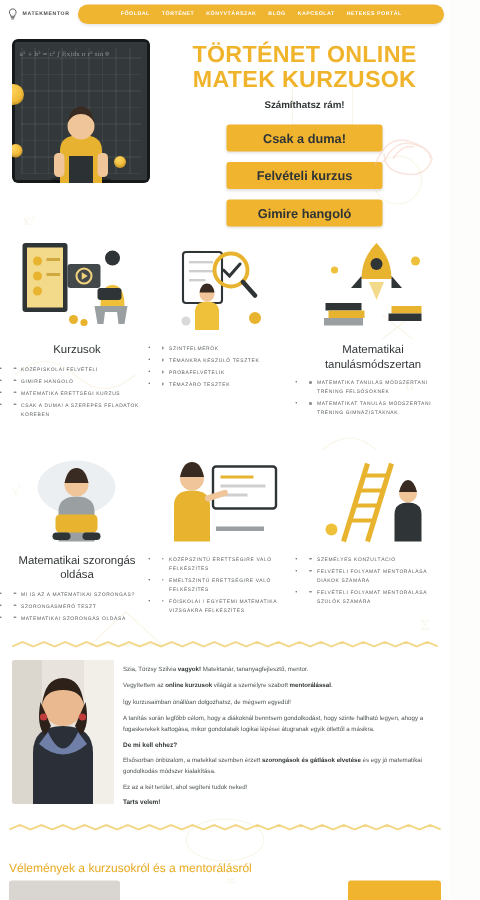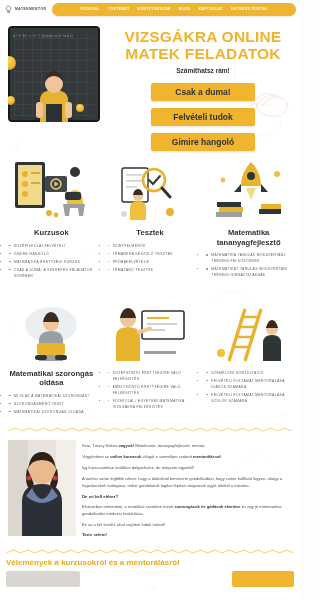--- a/index.html
+++ b/index.html
@@ -104,21 +104,21 @@
     opacity:.45; pointer-events:none;
   }
 
   
   .features { position: relative; z-index: 3; padding: 4px 2px 0 2px; }
   .frow { display: flex; }
   .fcard { width: 100px; padding: 2px 4px 6px 4px; text-align: center; }
   .fillus { height: 76px; display: flex; align-items: flex-end; justify-content: center; }
   .fillus svg { display:block; }
   .ftitle {
-    font-size: 7.6px; font-weight: 700; color: #2f3436;
+    font-size: 7.6px; font-weight: 400; color: #2f3436;
     line-height: 9.5px; margin-top: 4px;
   }
   .flist { margin-top: 5px; text-align: left; padding-left: 3px; }
   .fitem {
     position: relative; padding-left: 5px;
     font-size: 3.3px; letter-spacing: .42px; line-height: 6px;
     color: #595e60; text-transform: uppercase; margin-bottom: 2px;
   }
   .fitem:before {
     content:""; position:absolute; left:0; top:2.4px;
@@ -141,21 +141,21 @@
   .bio-p {
     font-size: 4.1px; line-height: 7.2px; color: #4e5355; margin-bottom: 4px;
   }
   .bio-p b { color: #2f3436; }
   .bio-q { font-size: 4.3px; font-weight: 700; color: #2f3436; margin-bottom: 4px; }
 
   
   .bottom { position: relative; z-index: 3; margin-top: 4px; padding: 0 6px; }
   .zig-wide { width: 100%; height: 5px; display:block; opacity:.85; }
   .bottom-title {
-    margin-top: 4px; font-size: 8px; font-weight: 700; color: #e8a91f;
+    margin-top: 20px; font-size: 8px; font-weight: 400; color: #e8a91f;
   }
   .thumbs { display:flex; gap:6px; margin-top: 4px; }
   .thumb { width: 74px; height: 16px; background:#d9d6d1; border-radius:2px; }
   .thumb.alt { background:#f0b42e; margin-left:auto; width: 62px; }
 </style>
 </head>
 <body>
 
 <div id="page">
 
@@ -225,27 +225,27 @@
     <svg class="hero-squiggle" viewBox="0 0 54 46">
       <g fill="none" stroke="#f2c6b6" stroke-width="1">
         <path d="M8 36 q8-20 22-16 t16 12 q-4 12-18 10 t-14-14"></path>
         <path d="M14 34 q7-15 19-12 t12 10"></path>
         <path d="M20 32 q6-10 14-8"></path>
       </g>
     </svg>
 
     <div class="hero-text">
       <div class="hero-title">
-        <div>VIZSGÁKRA ONLINE</div>
-        <div>MATEK FELADATOK</div>
+        <div>TÖRTÉNET ONLINE</div>
+        <div>MATEK KURZUSOK</div>
       </div>
       <div class="hero-sub">Számíthatsz rám!</div>
       <div class="btn-stack">
         <button class="btn">Csak a duma!</button>
-        <button class="btn">Felvételi tudok</button>
+        <button class="btn">Felvételi kurzus</button>
         <button class="btn">Gimire hangoló</button>
       </div>
     </div>
   </section>
 
   <section class="features">
 
     <div class="frow">
 
       <div class="fcard">
@@ -288,21 +288,20 @@
             <circle cx="46" cy="26" r="11" fill="none" stroke="#e8b32e" stroke-width="2.6"></circle>
             <path d="M54 34 l8 9" stroke="#2f3436" stroke-width="3" stroke-linecap="round"></path>
             <path d="M41 26 l4 4 l7-8" fill="none" stroke="#2f3436" stroke-width="2" stroke-linecap="round"></path>
             <path d="M22 66 V54 q0-7 8-7 t8 7 v12z" fill="#efc13a"></path>
             <circle cx="30" cy="42" r="5" fill="#f0c59a"></circle>
             <path d="M25 41 q1-6 5-6 t5 6z" fill="#3a2b22"></path>
             <circle cx="62" cy="58" r="4" fill="#e8b32e"></circle>
             <circle cx="16" cy="60" r="3" fill="#d9d9d9"></circle>
           </svg>
         </div>
-        <div class="ftitle">Tesztek</div>
         <ul class="flist">
           <li class="fitem">SZINTFELMÉRŐK</li>
           <li class="fitem">TÉMÁNKRA KÉSZÜLŐ TESZTEK</li>
           <li class="fitem">PRÓBAFELVÉTELIK</li>
           <li class="fitem">TÉMAZÁRÓ TESZTEK</li>
         </ul>
       </div>
 
       <div class="fcard">
         <div class="fillus">
@@ -314,21 +313,21 @@
             <path d="M39 34 l5 12 l5-12z" fill="#f3d98a"></path>
             <rect x="10" y="48" width="24" height="5" fill="#2f3436"></rect>
             <rect x="12" y="53" width="24" height="5" fill="#e8b32e"></rect>
             <rect x="9" y="58" width="26" height="5" fill="#9aa0a2"></rect>
             <rect x="54" y="50" width="20" height="5" fill="#e8b32e"></rect>
             <rect x="52" y="55" width="22" height="5" fill="#2f3436"></rect>
             <circle cx="70" cy="20" r="3" fill="#efc13a"></circle>
             <circle cx="16" cy="26" r="2.4" fill="#efc13a"></circle>
           </svg>
         </div>
-        <div class="ftitle">Matematika tananyagfejlesztő</div>
+        <div class="ftitle">Matematikai tanulásmódszertan</div>
         <ul class="flist">
           <li class="fitem">MATEMATIKA TANULÁS MÓDSZERTANI TRÉNING FELSŐSÖKNEK</li>
           <li class="fitem">MATEMATIKAT TANULÁS MÓDSZERTANI TRÉNING GIMNÁZISTÁKNAK</li>
         </ul>
       </div>
     </div>
 
     <div class="frow">
 
       <div class="fcard">

